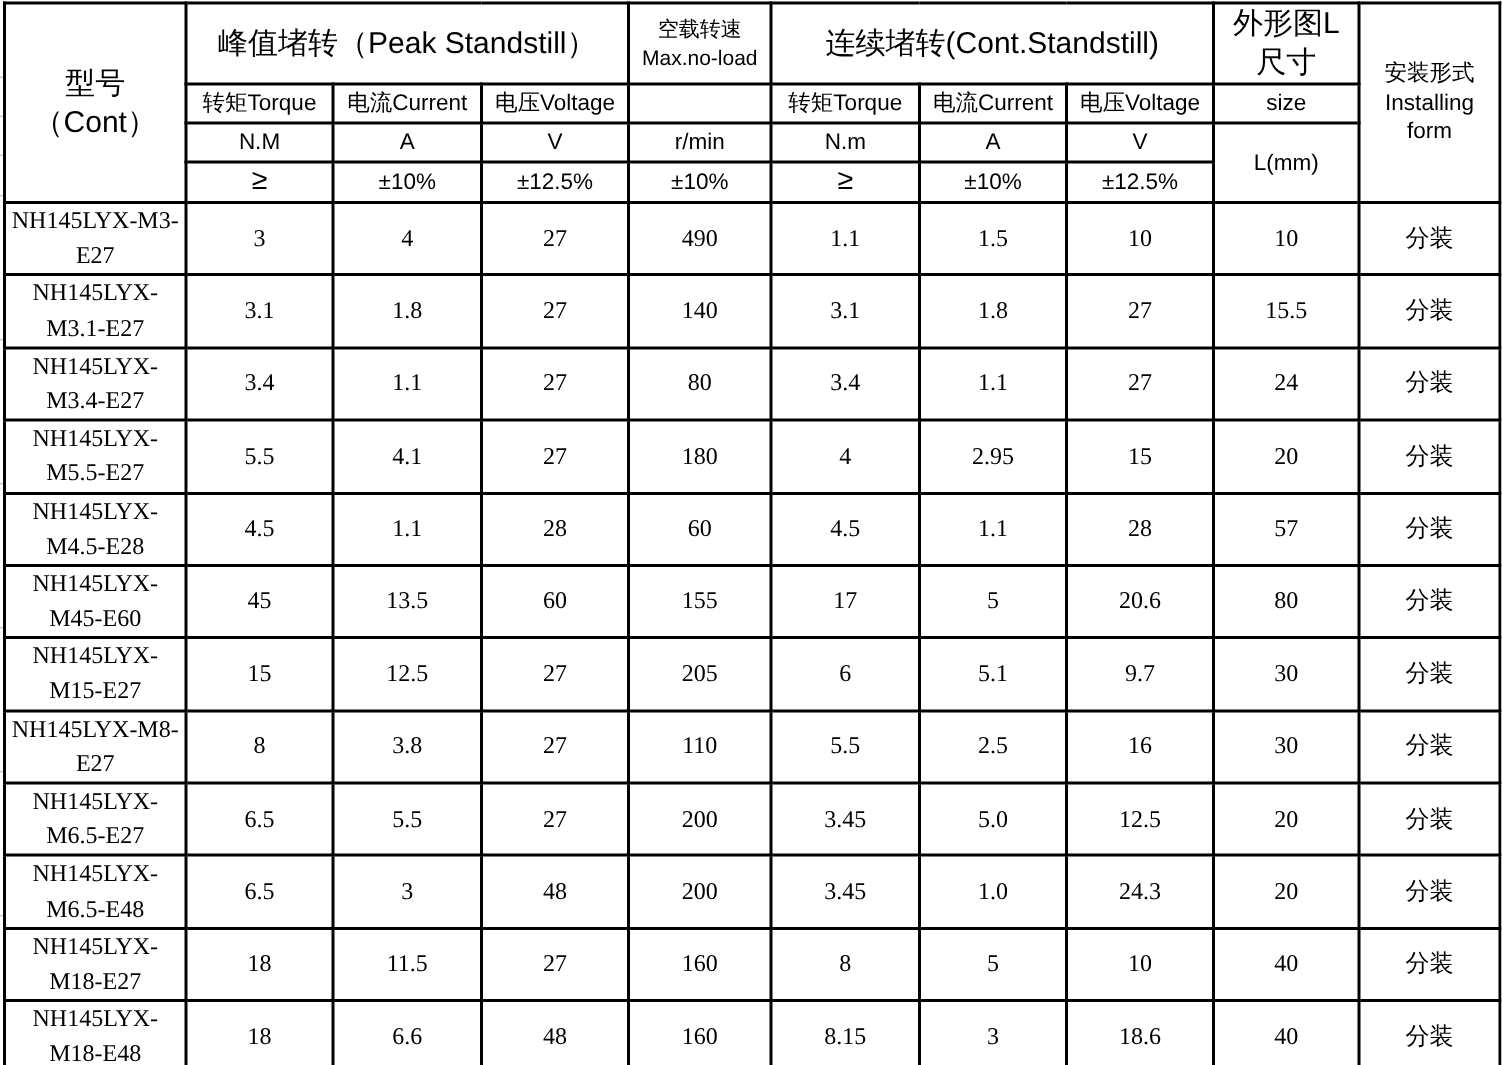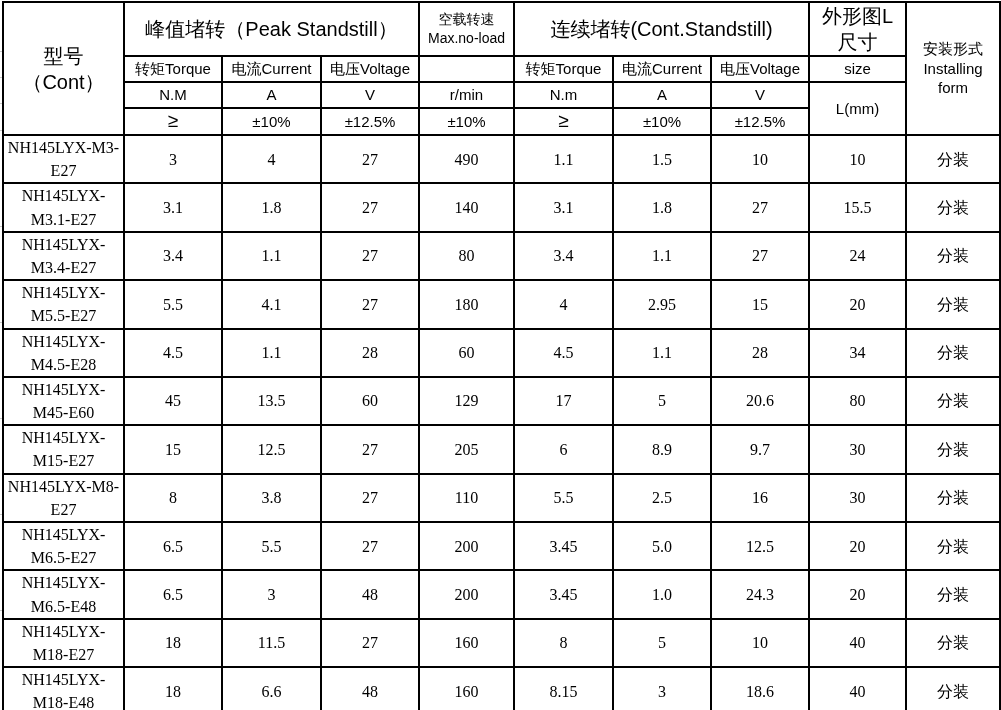--- a/index.html
+++ b/index.html
@@ -197,43 +197,43 @@
         </tr>
         <tr class="data-row">
           <td class="model">NH145LYX-M4.5-E28</td>
           <td class="num">4.5</td>
           <td class="num">1.1</td>
           <td class="num">28</td>
           <td class="num">60</td>
           <td class="num">4.5</td>
           <td class="num">1.1</td>
           <td class="num">28</td>
-          <td class="num">34</td>
+          <td class="num">57</td>
           <td class="pack">分装</td>
         </tr>
         <tr class="data-row">
           <td class="model">NH145LYX-M45-E60</td>
           <td class="num">45</td>
           <td class="num">13.5</td>
           <td class="num">60</td>
-          <td class="num">129</td>
+          <td class="num">155</td>
           <td class="num">17</td>
           <td class="num">5</td>
           <td class="num">20.6</td>
           <td class="num">80</td>
           <td class="pack">分装</td>
         </tr>
         <tr class="data-row">
           <td class="model">NH145LYX-M15-E27</td>
           <td class="num">15</td>
           <td class="num">12.5</td>
           <td class="num">27</td>
           <td class="num">205</td>
           <td class="num">6</td>
-          <td class="num">8.9</td>
+          <td class="num">5.1</td>
           <td class="num">9.7</td>
           <td class="num">30</td>
           <td class="pack">分装</td>
         </tr>
         <tr class="data-row">
           <td class="model">NH145LYX-M8-E27</td>
           <td class="num">8</td>
           <td class="num">3.8</td>
           <td class="num">27</td>
           <td class="num">110</td>

